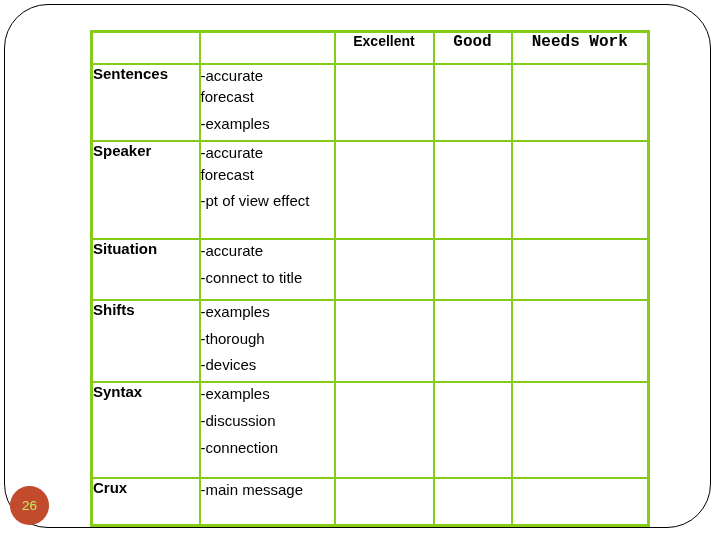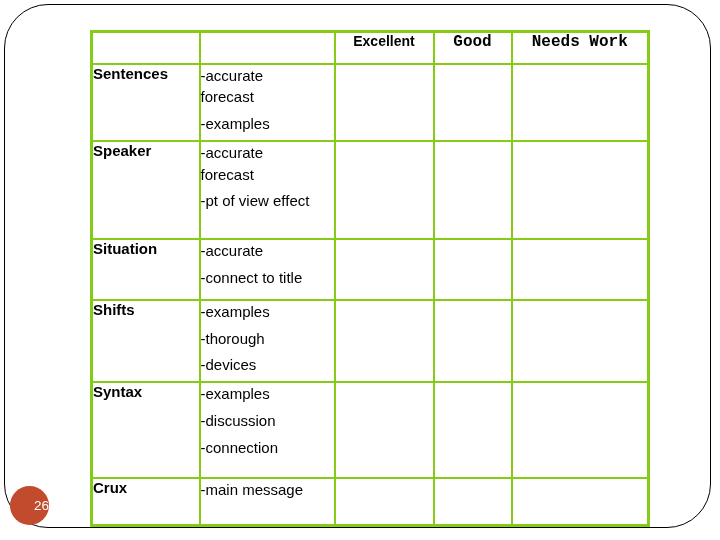--- a/index.html
+++ b/index.html
@@ -74,24 +74,24 @@
   }
   td.rating-cell { background: #fff; }
 
   
   .page-badge {
     position: absolute;
     left: 10px; top: 486px;
     width: 39px; height: 39px;
     border-radius: 50%;
     background: #C24A2D;
-    color: #ffffff;
+    color: #bef264;
     display: flex;
     align-items: center;
-    justify-content: flex-end;
+    justify-content: center;
     font-size: 13.5px;
     z-index: 5;
   }
 </style>
 </head>
 <body>
 
 <div class="stage">
   <div class="slide-frame"></div>
 

